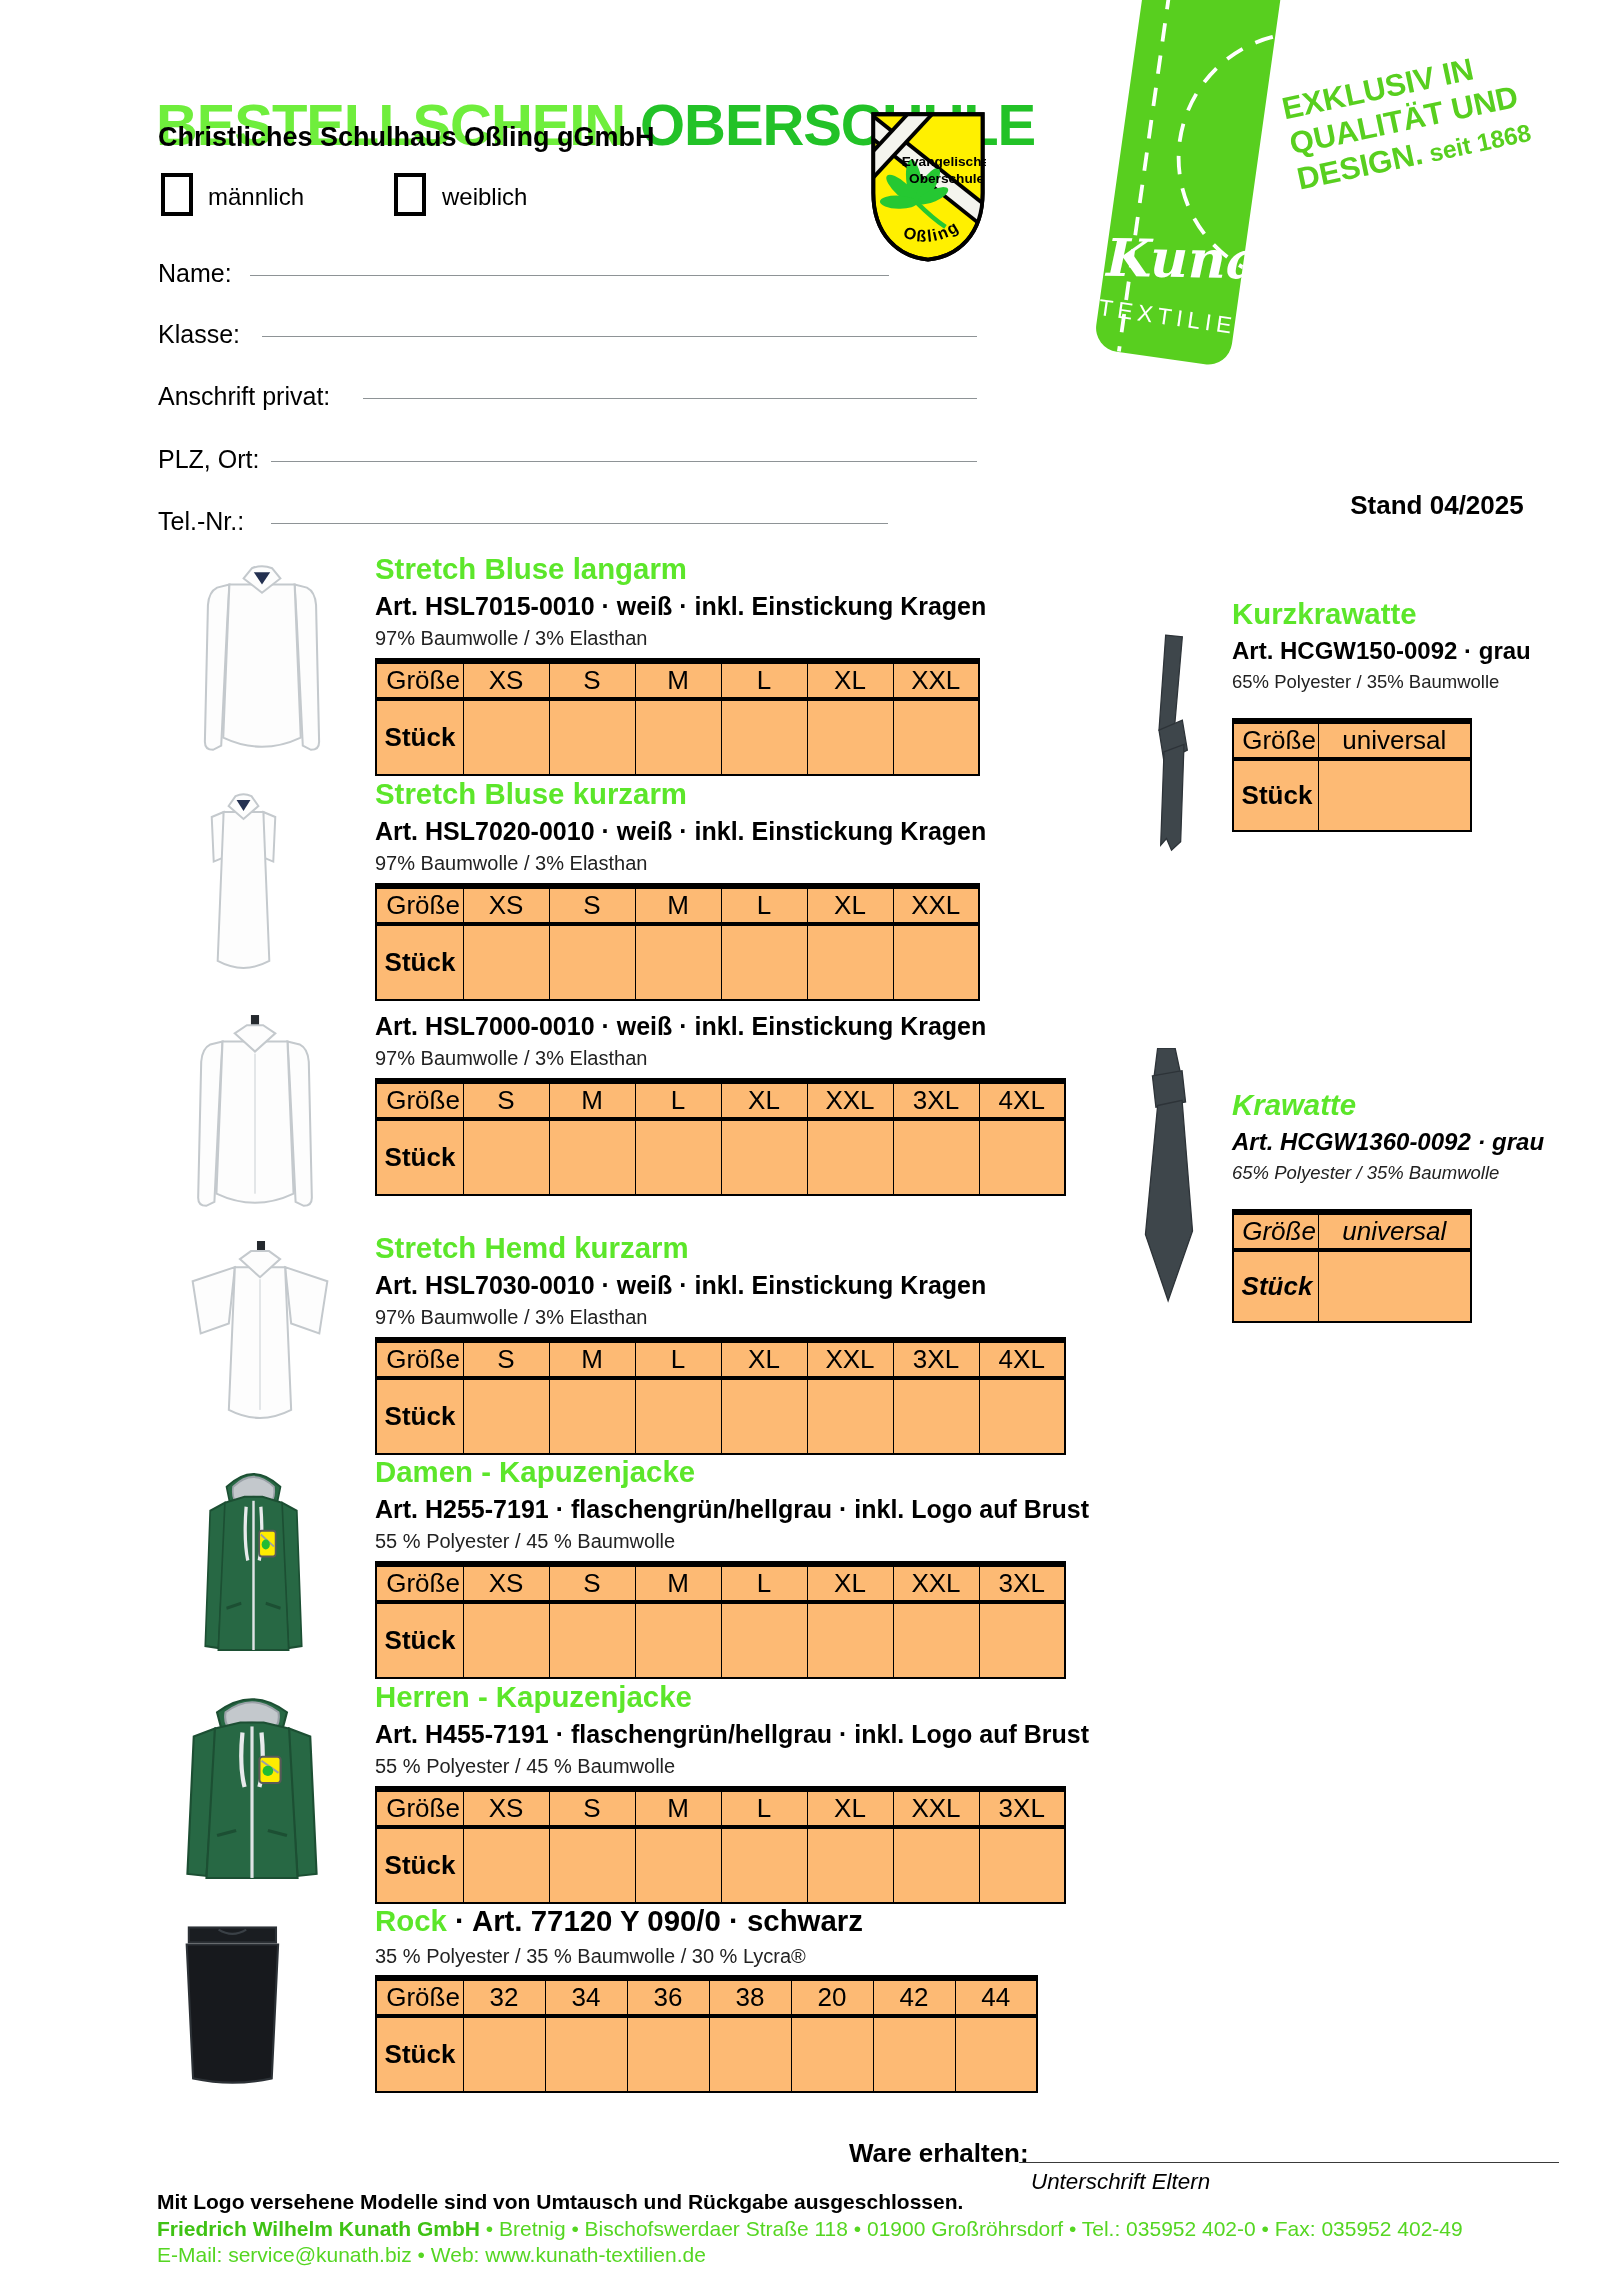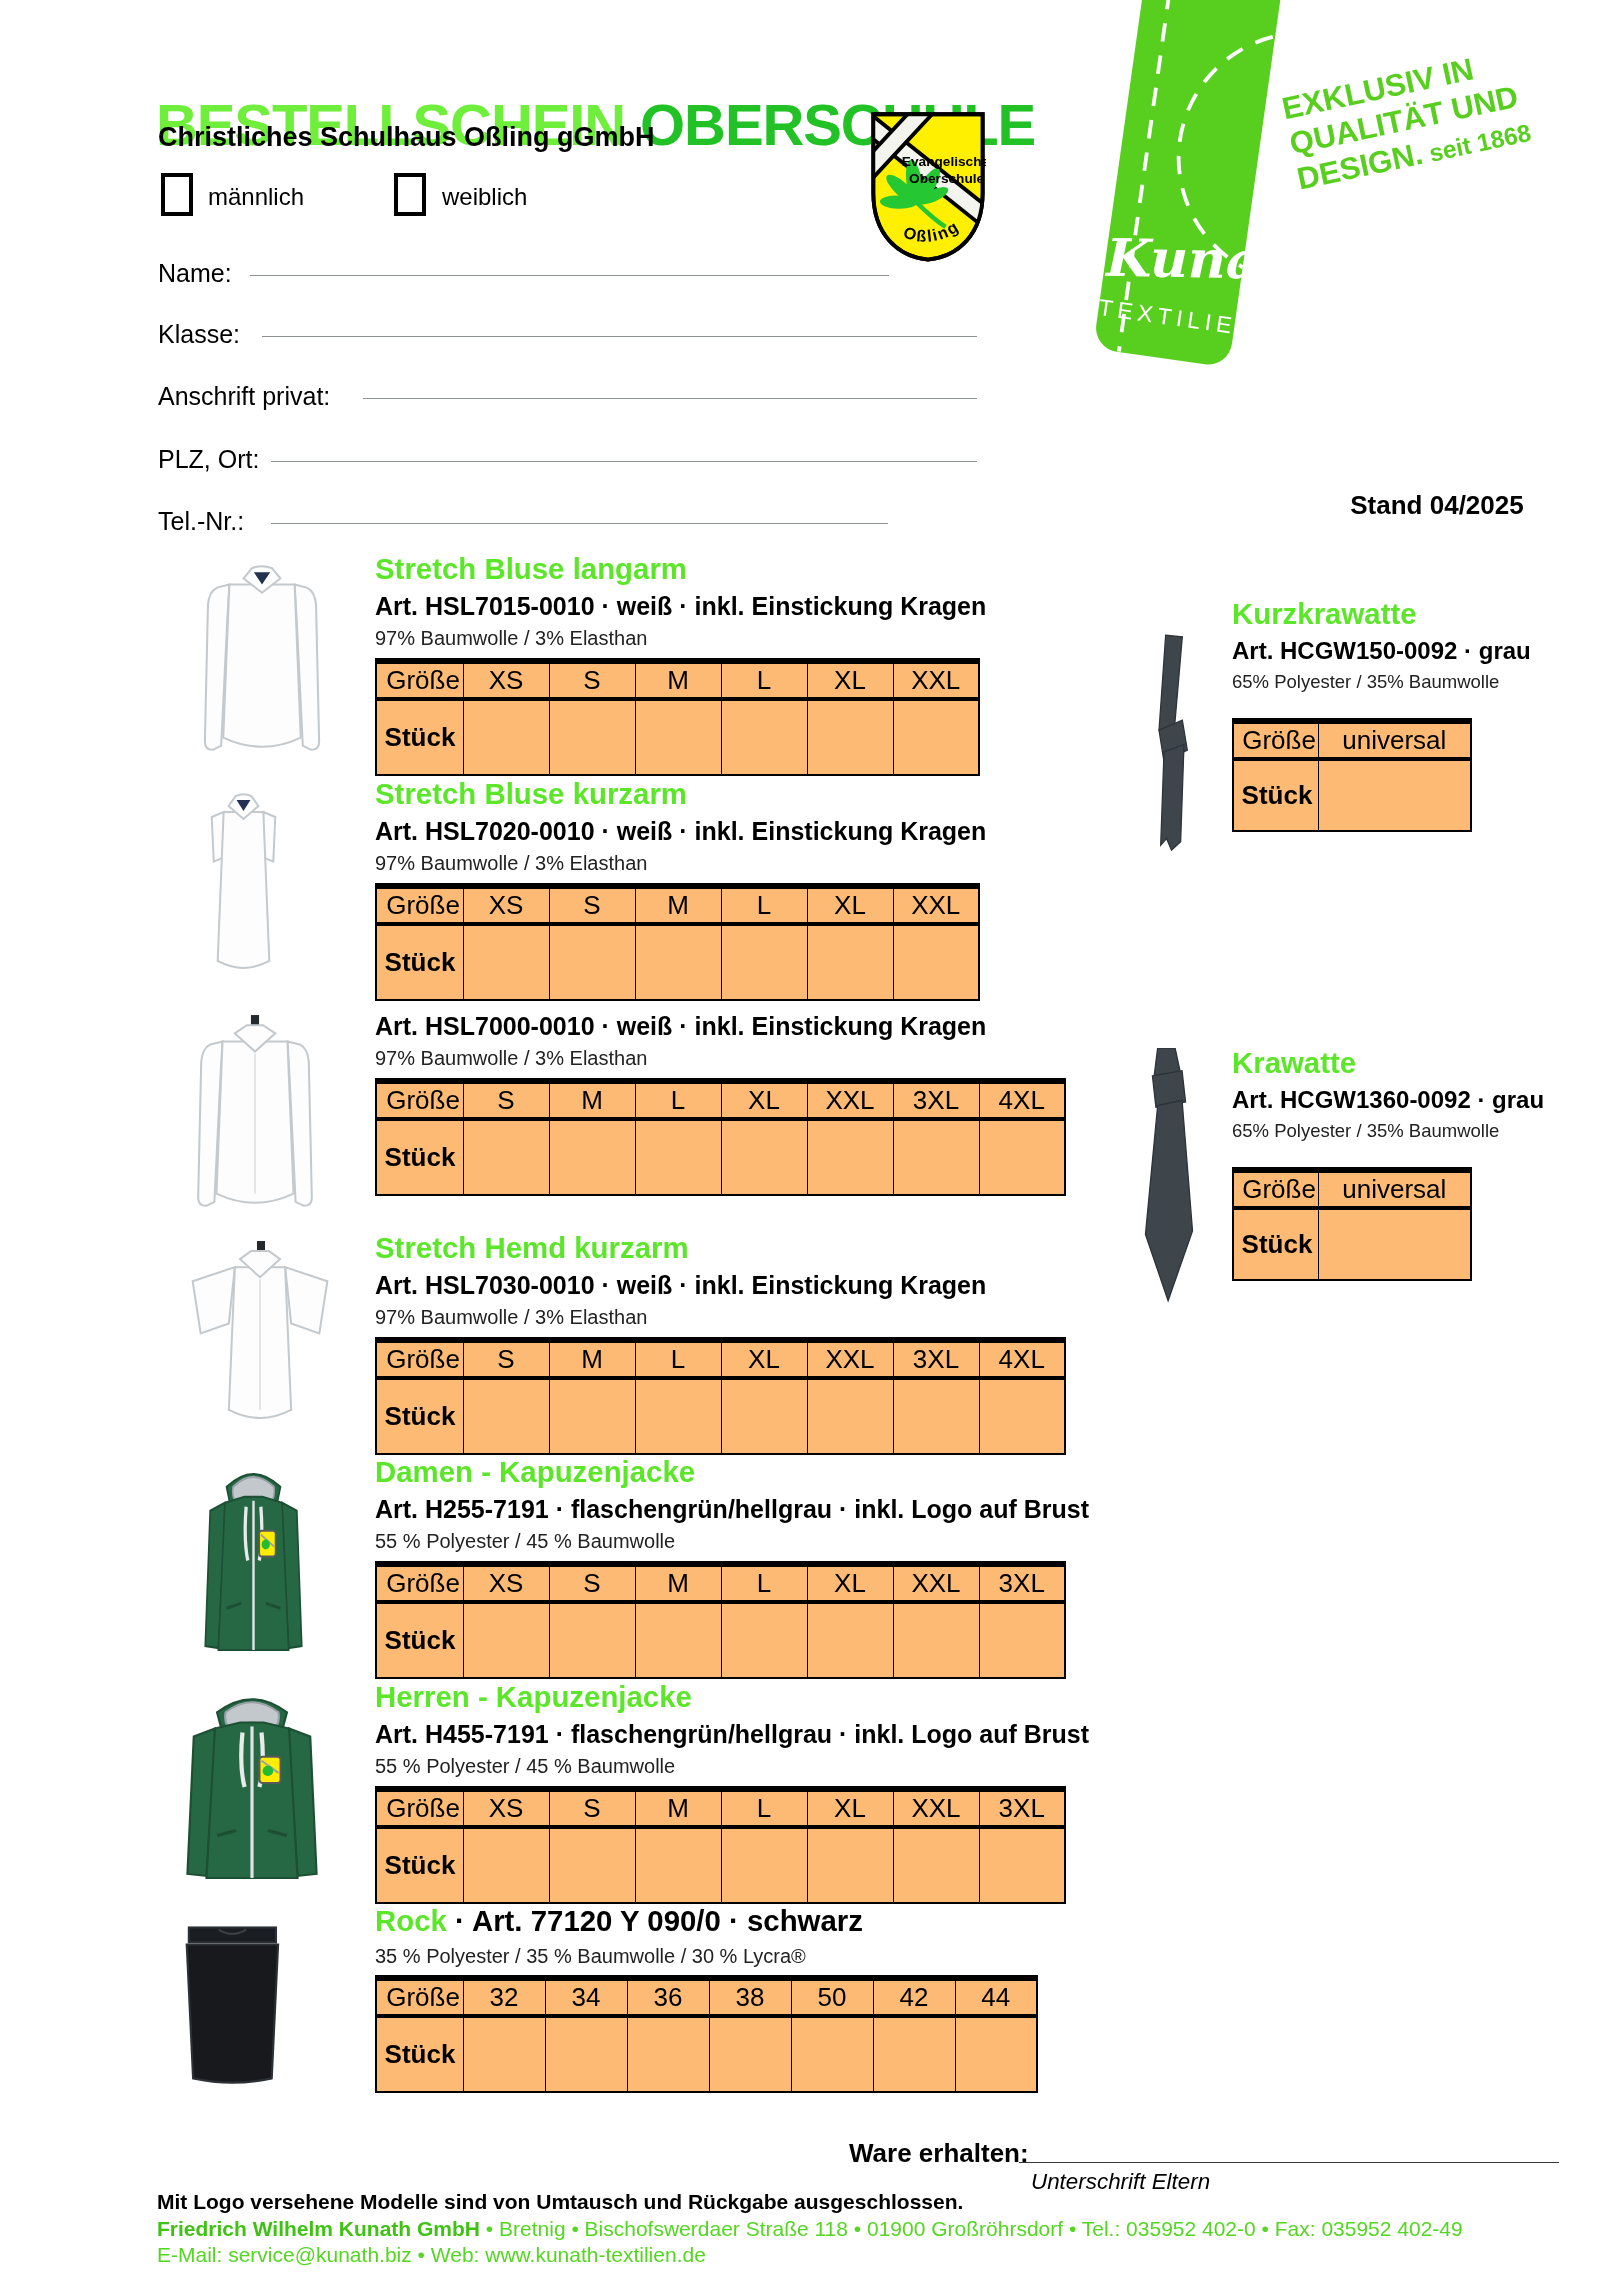--- a/index.html
+++ b/index.html
@@ -459,21 +459,21 @@
     <div class="pcomp">35 % Polyester / 35 % Baumwolle / 30 % Lycra®</div>
     <div class="ptable">
         <table class="sizes rock">
           <tbody>
             <tr>
               <th class="lab">Größe</th>
               <th>32</th>
               <th>34</th>
               <th>36</th>
               <th>38</th>
-              <th>50</th>
+              <th>20</th>
               <th>42</th>
               <th>44</th>
             </tr>
             <tr>
               <td class="lab qty">Stück</td>
               <td class="qty"></td>
               <td class="qty"></td>
               <td class="qty"></td>
               <td class="qty"></td>
               <td class="qty"></td>
@@ -498,21 +498,21 @@
             </tr>
             <tr>
               <td class="lab qty">Stück</td>
               <td class="qty"></td>
             </tr>
           </tbody>
         </table>
       </div>
   </section>
 
-  <section class="side-product" style="top:1046px;">
+  <section class="side-product" style="top:1088px;font-style:italic;">
     <h2 class="ptitle"><span>Krawatte</span></h2>
     <div class="part">Art. HCGW1360-0092 · grau</div>
     <div class="pcomp">65% Polyester / 35% Baumwolle</div>
     <div class="ptable">
         <table class="sizes tie">
           <tbody>
             <tr>
               <th class="lab">Größe</th>
               <th>universal</th>
             </tr>

